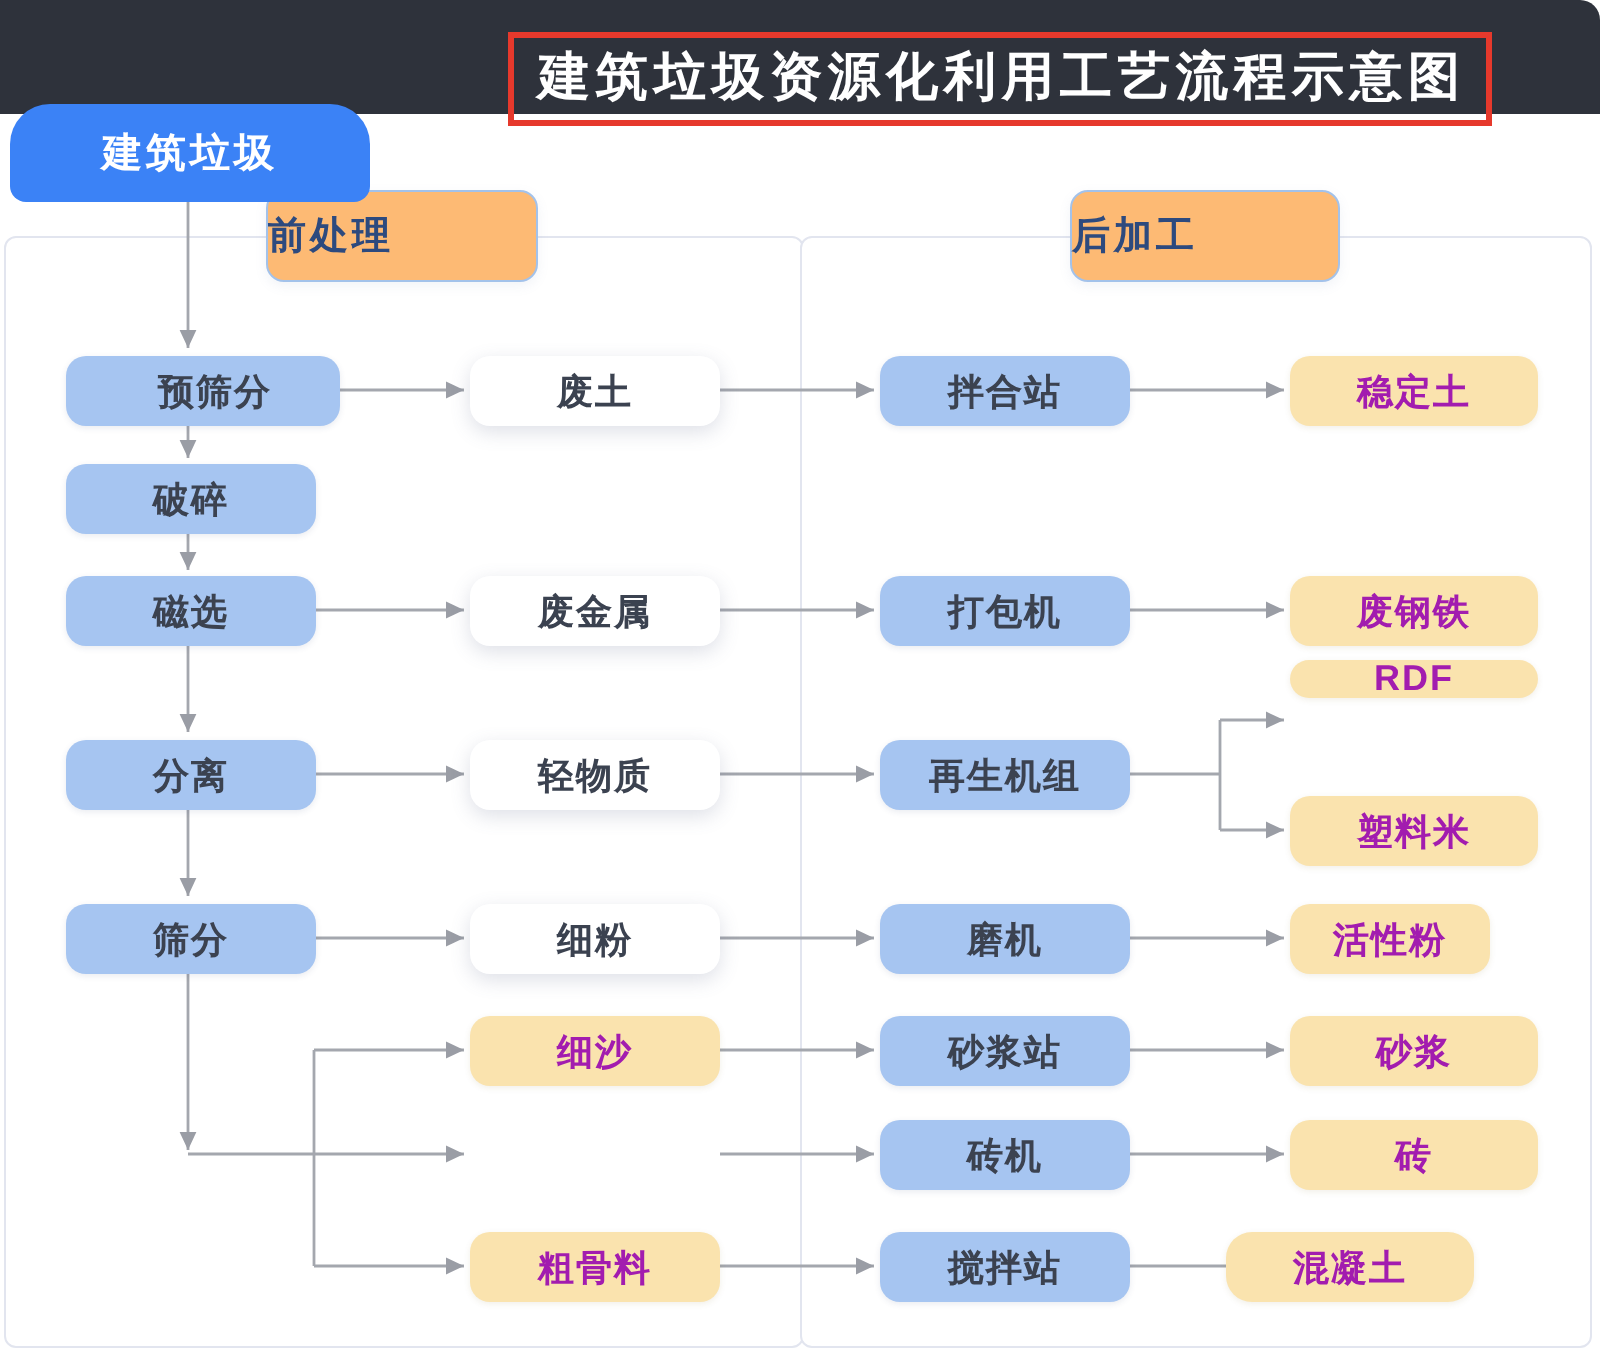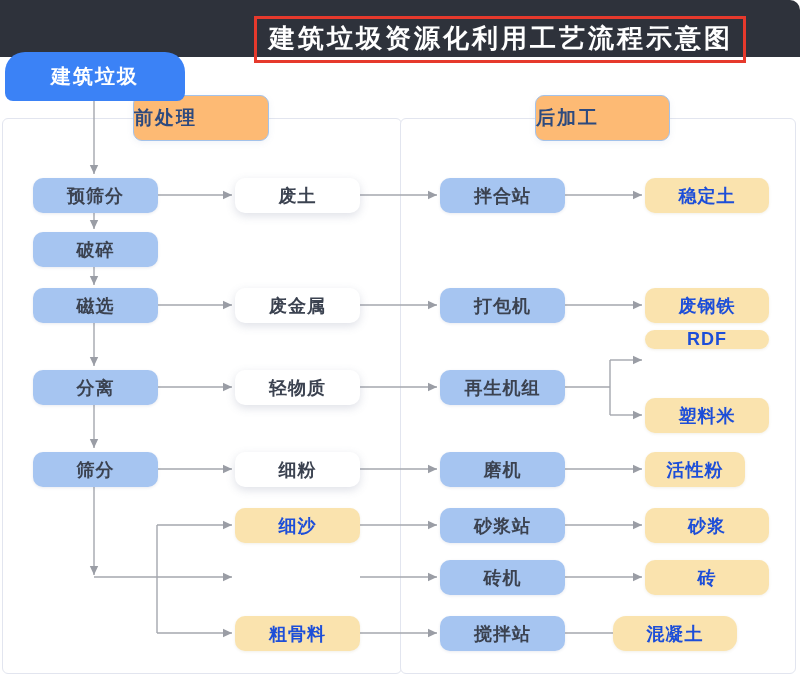--- a/index.html
+++ b/index.html
@@ -33,21 +33,21 @@
   .section-chip span{color:#2d4a7e;font-size:19px;font-weight:700;letter-spacing:2px;}
   
   #connector-layer{position:absolute;left:0;top:0;width:800px;height:676px;z-index:2;pointer-events:none;}
   
   #flow-layer{position:absolute;left:0;top:0;width:800px;height:676px;z-index:3;}
   .node{
     position:absolute;display:flex;align-items:center;justify-content:center;
     border-radius:10px;font-size:18px;font-weight:600;letter-spacing:1px;color:#3b4250;
   }
   .node-blue{background:#a6c5f1;box-shadow:0 1px 3px rgba(40,60,110,0.10);}
-  .node-yellow{background:#fae3ae;color:#1d4ed8;box-shadow:0 1px 3px rgba(120,95,30,0.10);}
+  .node-yellow{background:#fae3ae;color:#a21caf;box-shadow:0 1px 3px rgba(120,95,30,0.10);}
   .node-white{background:#ffffff;box-shadow:0 3px 10px rgba(90,100,135,0.20);}
 </style>
 </head>
 <body>
 
 <div class="stage">
 
   <div class="header">
     <div class="title-wrap">
       <span class="title">建筑垃圾资源化利用工艺流程示意图</span>
@@ -96,21 +96,21 @@
         <line x1="610" y1="360" x2="642" y2="360" marker-end="url(#arr)"></line>
         <line x1="610" y1="415" x2="642" y2="415" marker-end="url(#arr)"></line>
         <line x1="565" y1="469" x2="642" y2="469" marker-end="url(#arr)"></line>
         <line x1="565" y1="525" x2="642" y2="525" marker-end="url(#arr)"></line>
         <line x1="565" y1="577" x2="642" y2="577" marker-end="url(#arr)"></line>
         <line x1="565" y1="633" x2="642" y2="633" marker-end="url(#arr)"></line>
       </g>
   </svg>
 
   <div id="flow-layer">
-      <div class="node node-blue" style="left: 33px; top: 178px; width: 125px; height: 35px;">预筛分</div>
+      <div class="node node-blue" style="left: 33px; top: 178px; width: 125px; height: 35px; padding-left: 12px;">预筛分</div>
       <div class="node node-blue" style="left: 33px; top: 232px; width: 125px; height: 35px;">破碎</div>
       <div class="node node-blue" style="left: 33px; top: 288px; width: 125px; height: 35px;">磁选</div>
       <div class="node node-blue" style="left: 33px; top: 370px; width: 125px; height: 35px;">分离</div>
       <div class="node node-blue" style="left: 33px; top: 452px; width: 125px; height: 35px;">筛分</div>
       <div class="node node-white" style="left: 235px; top: 178px; width: 125px; height: 35px;">废土</div>
       <div class="node node-white" style="left: 235px; top: 288px; width: 125px; height: 35px;">废金属</div>
       <div class="node node-white" style="left: 235px; top: 370px; width: 125px; height: 35px;">轻物质</div>
       <div class="node node-white" style="left: 235px; top: 452px; width: 125px; height: 35px;">细粉</div>
       <div class="node node-yellow" style="left: 235px; top: 508px; width: 125px; height: 35px;">细沙</div>
       <div class="node node-yellow" style="left: 235px; top: 616px; width: 125px; height: 35px;">粗骨料</div>

